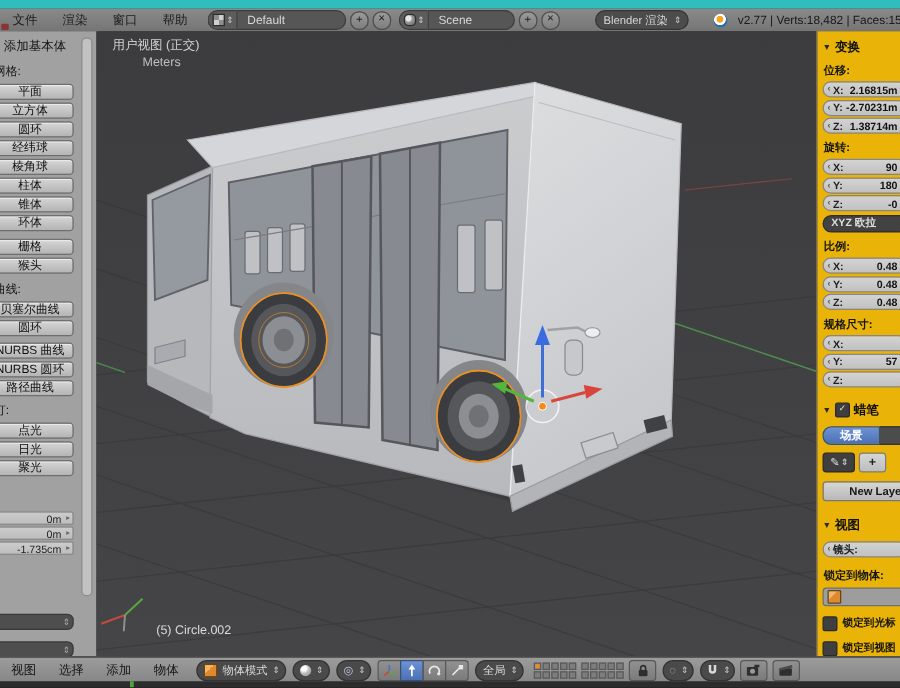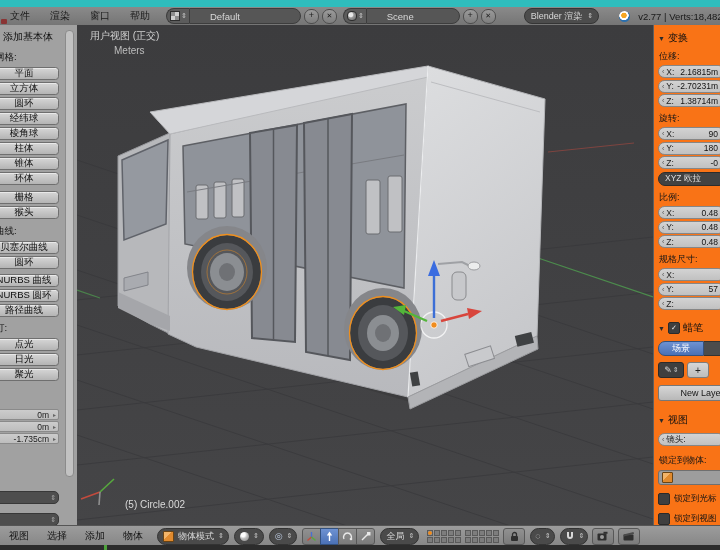--- a/index.html
+++ b/index.html
@@ -10,21 +10,21 @@
   .teal{position:absolute;left:0;top:0;width:720px;height:7px;background:#2fbdbd;}
   .menubar{position:absolute;left:0;top:7px;width:720px;height:18px;
            background:linear-gradient(#8a8a8a,#757575);border-bottom:1px solid #4a4a4a;
            display:flex;align-items:center;font-size:10px;color:#1c1c1c;overflow:hidden;white-space:nowrap;}
   .corner-dot{position:absolute;left:1px;top:19px;width:6px;height:5px;background:#8a3434;border-radius:1px;}
   .mi{padding:0 10px;}
   .wgroup{display:flex;align-items:center;margin-left:6px;}
   .pill-ico{height:14px;background:#5c5c5c;border:1px solid #3d3d3d;border-right:none;
             border-radius:8px 0 0 8px;display:flex;align-items:center;padding:0 3px;color:#cfcfcf;font-size:7px;gap:1px;}
   .pill-field{height:14px;background:#565656;border:1px solid #3d3d3d;border-radius:0 8px 8px 0;
-              color:#d8d8d8;font-size:9.5px;display:flex;align-items:center;padding:0 20px;}
+              color:#d8d8d8;font-size:9.5px;display:flex;align-items:center;padding:0 8px;}
   .rnd-btn{width:13px;height:13px;margin-left:3px;border-radius:7px;background:linear-gradient(#9a9a9a,#7e7e7e);
            border:1px solid #4e4e4e;color:#222;font-size:9px;line-height:11px;text-align:center;}
   .engine{height:14px;background:#4c4c4c;border:1px solid #353535;border-radius:8px;color:#d8d8d8;
           font-size:9px;display:flex;align-items:center;padding:0 6px;gap:5px;margin-left:28px;}
   .blogo{width:11px;height:11px;border-radius:6px;margin-left:20px;flex:none;
          background:radial-gradient(circle at 45% 40%,#f6a623 0 2.5px,#ffffff 3px 4.5px,#2a6fae 5px);}
   .stats{margin-left:8px;font-size:9.5px;color:#191919;}
   .upd{font-size:7px;color:#c9c9c9;letter-spacing:-1px;}
   .grid-ico{display:inline-block;width:8px;height:8px;
             background:conic-gradient(#cfcfcf 0 25%,#8e8e8e 0 50%,#cfcfcf 0 75%,#8e8e8e 0);
@@ -49,22 +49,22 @@
   .darkbar .upd{color:#a8a8a8;}
   .shelf-scroll{position:absolute;right:3px;top:5px;width:7px;height:445px;background:#c2c2c2;
                 border:1px solid #8b8b8b;border-radius:4px;}
   
   .vp{position:absolute;left:77px;top:25px;width:576px;height:500px;
       background:linear-gradient(#3c3c3e,#454547);overflow:hidden;}
   .vp-label{position:absolute;left:13px;top:4px;font-size:10px;color:#d2d2d2;}
   .vp-units{position:absolute;left:13px;top:20px;font-size:10px;color:#bdbdbd;padding-left:24px;}
   .vp-obj{position:absolute;left:48px;top:474px;font-size:10px;color:#dadada;}
   
-  .np{position:absolute;left:653px;top:25px;width:67px;height:500px;background:#f97316;
-      border-left:1px solid #5f5f5f;overflow:hidden;}
+  .np{position:absolute;left:653px;top:25px;width:67px;height:500px;background:#eab308;
+      border-left:1px solid #5f5f5f;overflow:hidden;font-weight:bold;}
   .np-in{position:absolute;left:4px;top:2px;width:110px;}
   .np-h{display:flex;align-items:center;gap:3px;font-size:10px;color:#111;margin:4px 0 2px 0;}
   .np-h .tri{font-size:7px;color:#2a2a2a;}
   .np-lab{font-size:9px;color:#161616;margin:5px 0 2px 1px;white-space:nowrap;}
   .npf{width:60px;height:11px;background:linear-gradient(#d3d3d3,#c1c1c1);border:1px solid #868686;
        border-radius:7px;display:flex;align-items:center;font-size:8.5px;color:#111;
        padding:0 2px 0 3px;margin-bottom:1.5px;position:relative;}
   .npf .la{font-size:7px;color:#555;margin-right:2px;}
   .npf .ax{color:#222;}
   .npf .val{position:absolute;right:6px;margin-left:43px;}

